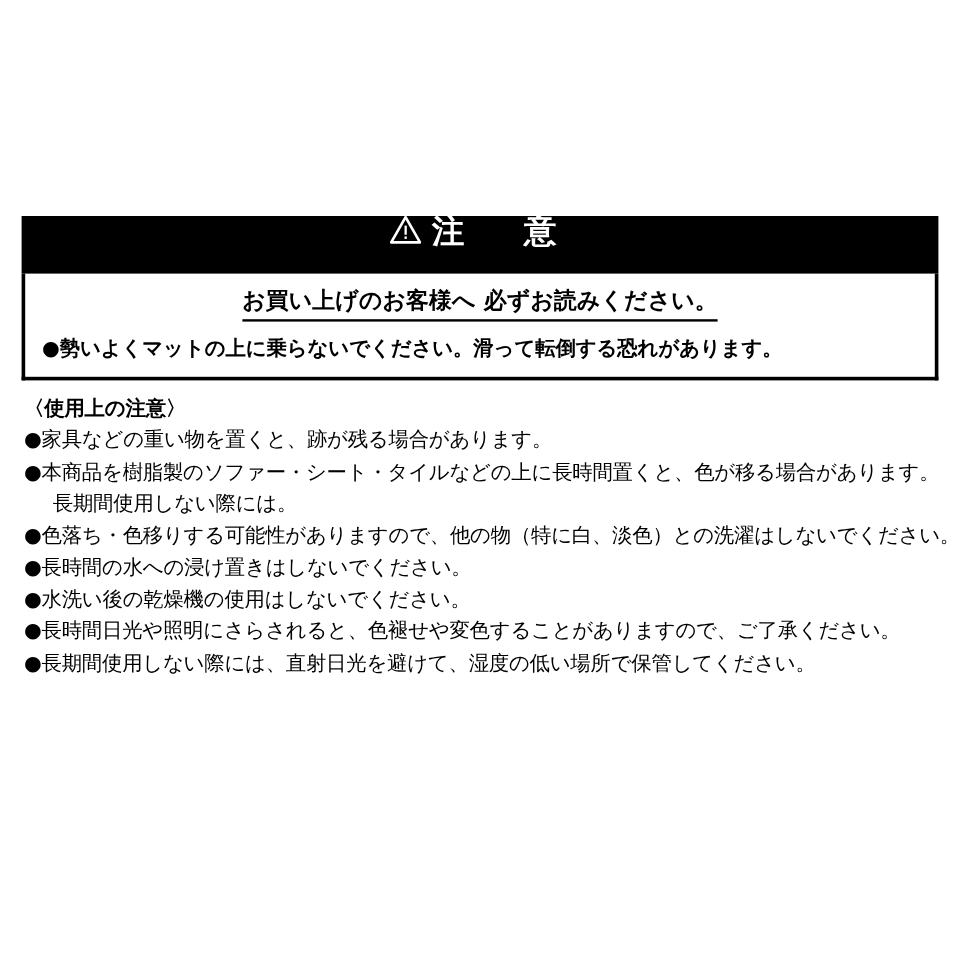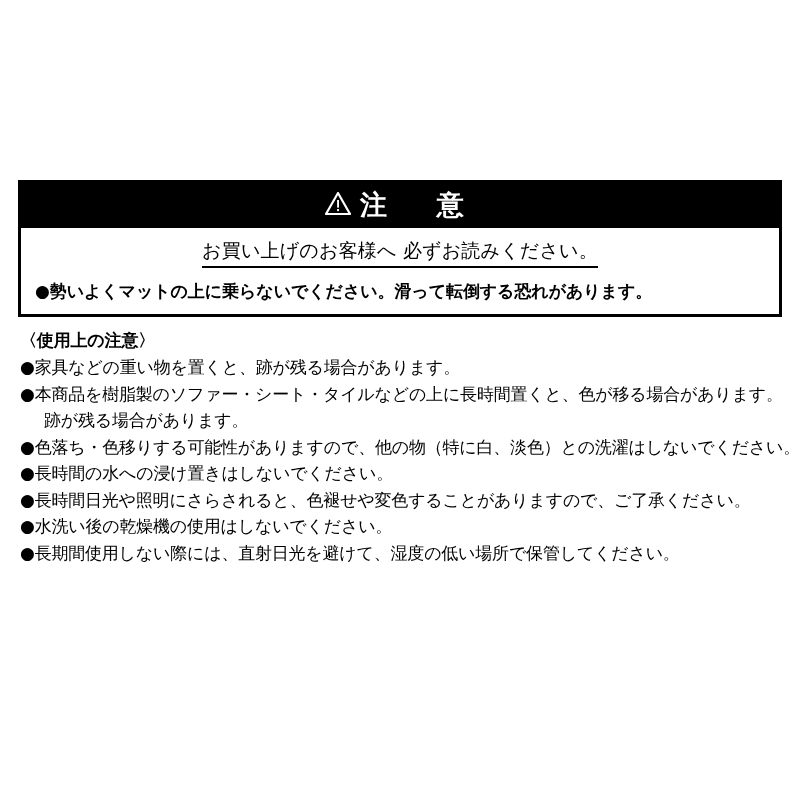--- a/index.html
+++ b/index.html
@@ -25,21 +25,21 @@
     left: 18px;
     top: 180px;
     width: 764px;
   }
   
   .caution-bar {
     background: #000000;
     color: #ffffff;
     height: 48px;
     display: flex;
-    align-items: center;
+    align-items: flex-start;
     justify-content: center;
     gap: 3px;
   }
   .warn-triangle {
     display: inline-block;
     width: 26px;
     height: 24px;
     position: relative;
   }
   .caution-title {
@@ -50,21 +50,21 @@
     padding-left: 6px;
   }
   
   .subhead-wrap {
     padding: 10px 0 2px 0;
     text-align: center;
   }
   .subhead {
     display: inline-block;
     font-size: 19px;
-    font-weight: 400;
+    font-weight: 700;
     border-bottom: 2px solid #000;
     padding-bottom: 2px;
     letter-spacing: 0.01em;
   }
   
   .primary-list {
     padding: 8px 14px 10px 14px;
     font-weight: bold;
   }
   .bullet-line {
@@ -124,23 +124,23 @@
       <div class="primary-list">
         <div class="bullet-line">●勢いよくマットの上に乗らないでください。滑って転倒する恐れがあります。</div>
       </div>
     </div>
 
     <div class="section-title">〈使用上の注意〉</div>
 
     <div class="secondary-list">
       <div class="sec-line">●家具などの重い物を置くと、跡が残る場合があります。</div>
       <div class="sec-line">●本商品を樹脂製のソファー・シート・タイルなどの上に長時間置くと、色が移る場合があります。</div>
-      <div class="sec-line indent">跡が残る場合があります。</div>
+      <div class="sec-line indent">長期間使用しない際には。</div>
       <div class="sec-line">●色落ち・色移りする可能性がありますので、他の物（特に白、淡色）との洗濯はしないでください。</div>
       <div class="sec-line">●長時間の水への浸け置きはしないでください。</div>
+      <div class="sec-line">●水洗い後の乾燥機の使用はしないでください。</div>
       <div class="sec-line">●長時間日光や照明にさらされると、色褪せや変色することがありますので、ご了承ください。</div>
-      <div class="sec-line">●水洗い後の乾燥機の使用はしないでください。</div>
       <div class="sec-line">●長期間使用しない際には、直射日光を避けて、湿度の低い場所で保管してください。</div>
     </div>
 
   </div>
 
 </div>
 
 </body></html>

